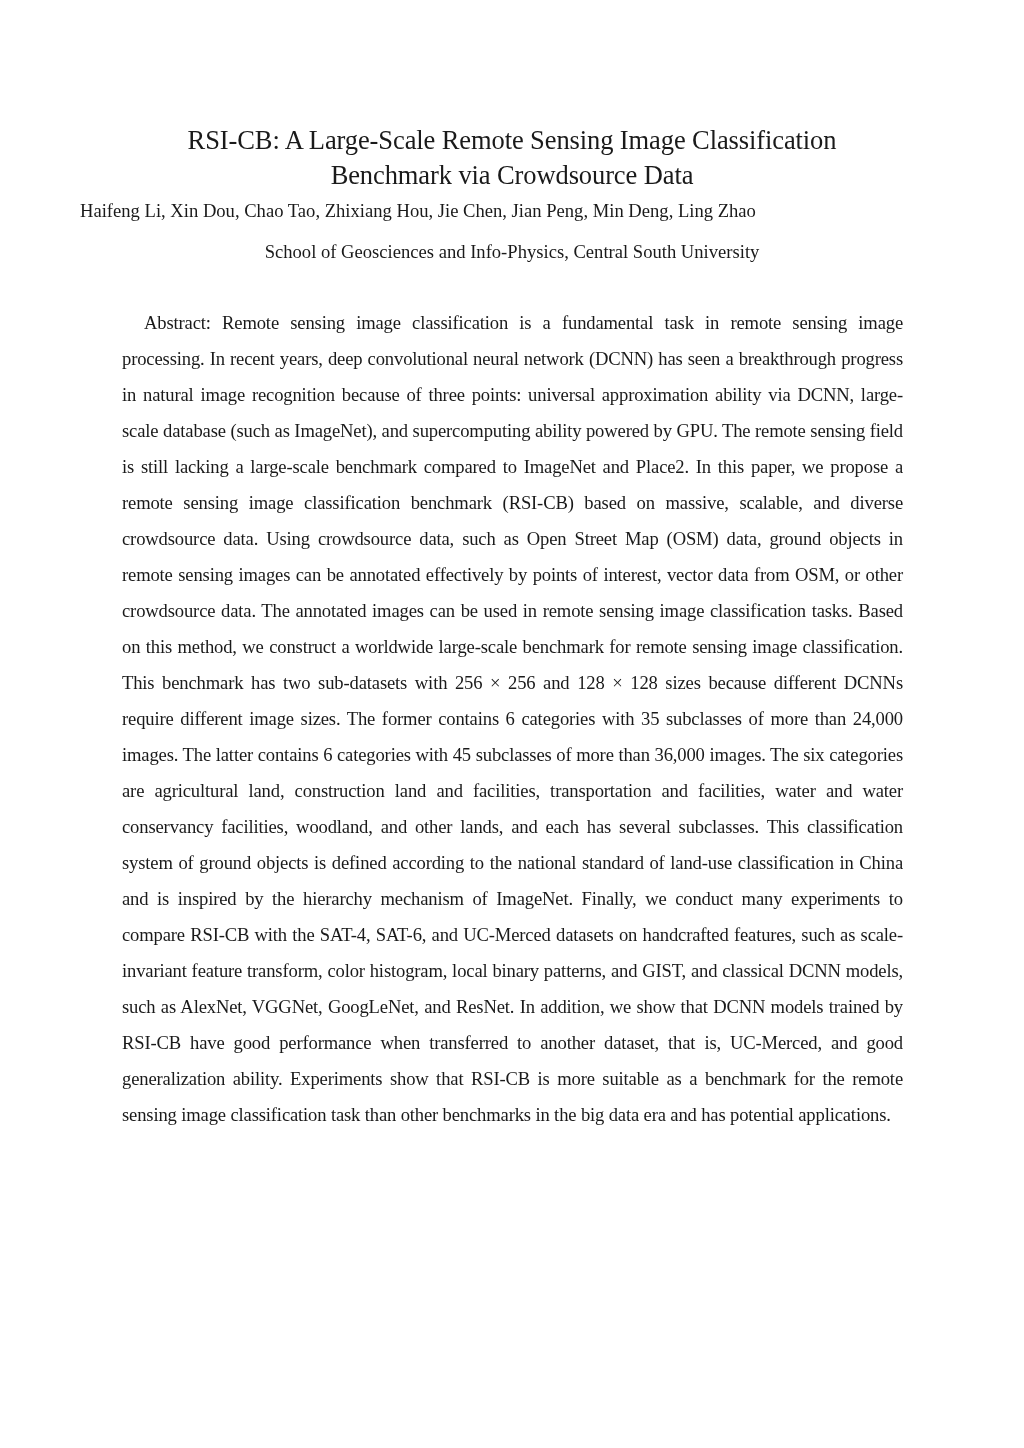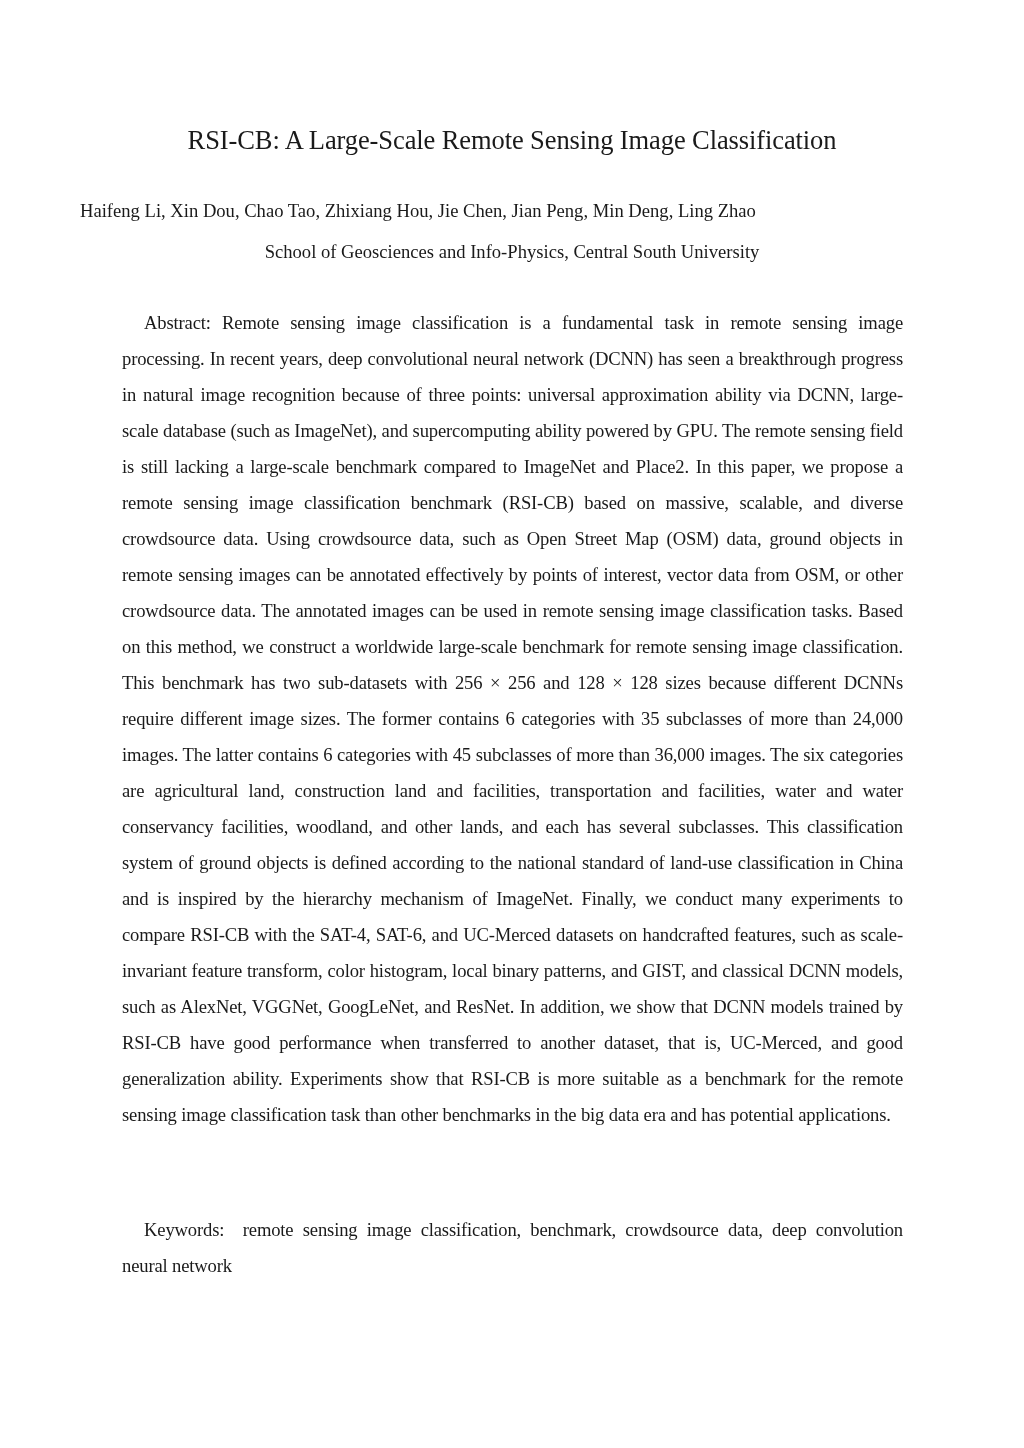--- a/index.html
+++ b/index.html
@@ -29,22 +29,22 @@
   .abstract { top: 305px; }
   .keywords { top: 1212px; }
   .label { }
 </style>
 </head>
 <body>
 
 <div class="page">
   <h1 class="title">
     <span>RSI-CB: A Large-Scale Remote Sensing Image Classification</span><br>
+    <span>Benchmark via Crowdsource Data</span>
   </h1>
 
   <p class="authors">Haifeng Li, Xin Dou, Chao Tao, Zhixiang Hou, Jie Chen, Jian Peng, Min Deng, Ling Zhao</p>
 
   <p class="affiliation">School of Geosciences and Info-Physics, Central South University</p>
 
   <p class="abstract"><span class="label">Abstract:</span> <span>Remote sensing image classification is a fundamental task in remote sensing image processing. In recent years, deep convolutional neural network (DCNN) has seen a breakthrough progress in natural image recognition because of three points: universal approximation ability via DCNN, large-scale database (such as ImageNet), and supercomputing ability powered by GPU. The remote sensing field is still lacking a large-scale benchmark compared to ImageNet and Place2. In this paper, we propose a remote sensing image classification benchmark (RSI-CB) based on massive, scalable, and diverse crowdsource data. Using crowdsource data, such as Open Street Map (OSM) data, ground objects in remote sensing images can be annotated effectively by points of interest, vector data from OSM, or other crowdsource data. The annotated images can be used in remote sensing image classification tasks. Based on this method, we construct a worldwide large-scale benchmark for remote sensing image classification. This benchmark has two sub-datasets with 256 × 256 and 128 × 128 sizes because different DCNNs require different image sizes. The former contains 6 categories with 35 subclasses of more than 24,000 images. The latter contains 6 categories with 45 subclasses of more than 36,000 images. The six categories are agricultural land, construction land and facilities, transportation and facilities, water and water conservancy facilities, woodland, and other lands, and each has several subclasses. This classification system of ground objects is defined according to the national standard of land-use classification in China and is inspired by the hierarchy mechanism of ImageNet. Finally, we conduct many experiments to compare RSI-CB with the SAT-4, SAT-6, and UC-Merced datasets on handcrafted features, such as scale-invariant feature transform, color histogram, local binary patterns, and GIST, and classical DCNN models, such as AlexNet, VGGNet, GoogLeNet, and ResNet. In addition, we show that DCNN models trained by RSI-CB have good performance when transferred to another dataset, that is, UC-Merced, and good generalization ability. Experiments show that RSI-CB is more suitable as a benchmark for the remote sensing image classification task than other benchmarks in the big data era and has potential applications.</span></p>
 
-  <p class="keywords"><span class="label">Keywords:</span>&nbsp; <span>remote sensing image classification, benchmark, crowdsource data, deep convolution neural network</span></p>
 </div>
 
 </body></html>

